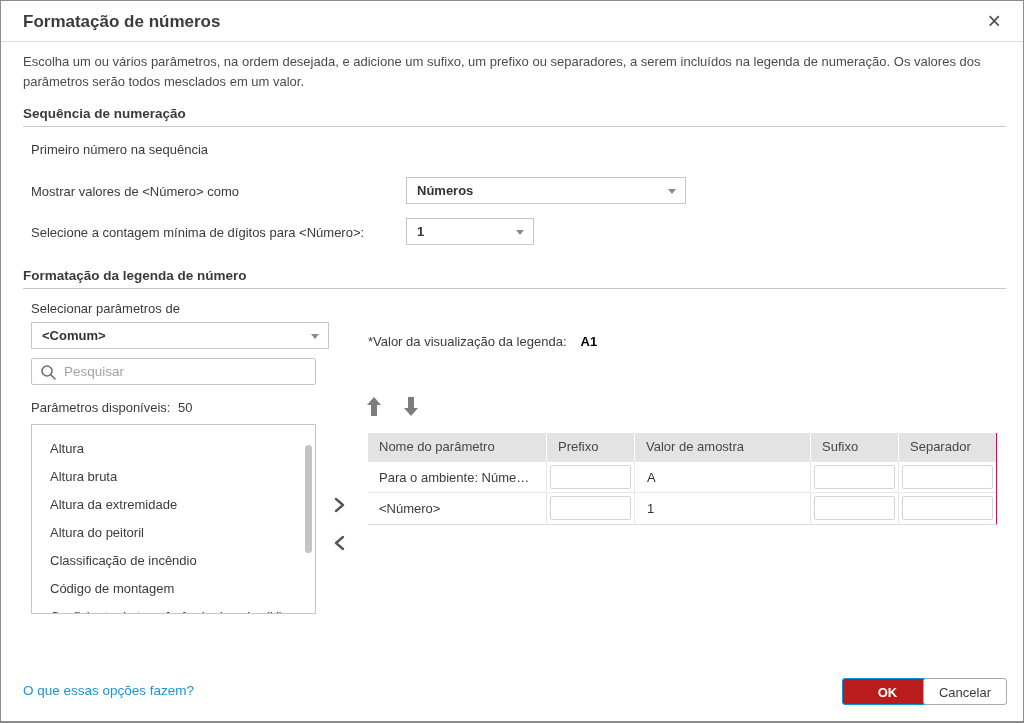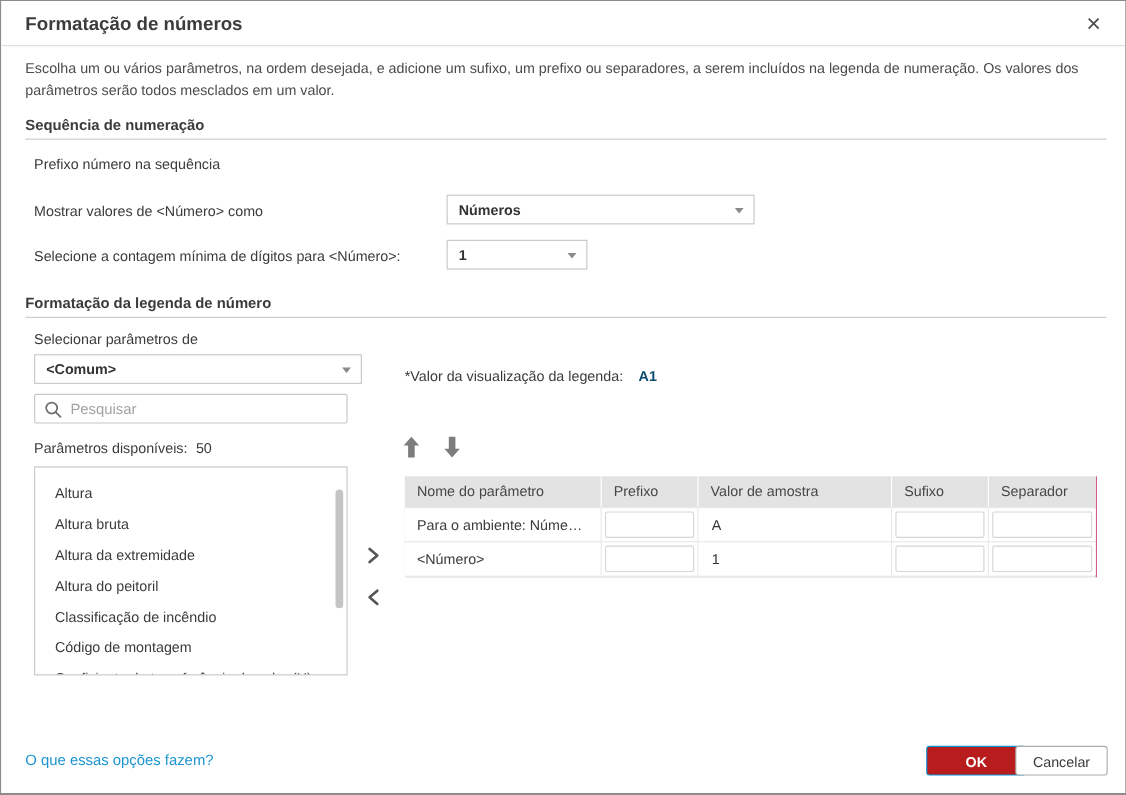--- a/index.html
+++ b/index.html
@@ -54,21 +54,21 @@
   .param-list {
     position:absolute; left:30px; top:423px; width:285px; height:190px;
     border:1px solid #c6c6c6; background:#fff; overflow:hidden; padding-top:10px;
   }
   .param-item { height:28px; line-height:28px; padding-left:18px; font-size:13px; color:#3b3b3b; white-space:nowrap; cursor:pointer; }
   .scroll-thumb { position:absolute; right:3px; top:20px; width:7px; height:108px; background:#c4c4c4; border-radius:4px; cursor:pointer; }
 
   .chev-btn { position:absolute; left:330px; cursor:pointer; padding:2px; }
 
   .preview-row { position:absolute; left:367px; top:333px; font-size:13px; color:#3b3b3b; }
-  .preview-value { font-weight:bold; color:#0c4a6e; margin-left:14px;margin-top:36px; }
+  .preview-value { font-weight:bold; color:#000000; margin-left:14px;margin-top:36px; }
 
   .arrow-btn { position:absolute; top:395px; cursor:pointer; }
 
   
   .ptable { position:absolute; left:367px; top:432px; width:629px; border-right:1px solid #be185d; border-bottom:1px solid #dcdcdc; }
   .ptable-header { display:grid; grid-template-columns:178px 87px 175px 87px 1fr; gap:1px; background:#fff; }
   .ptable-header > div {
     background:#e3e3e3; height:28px; font-size:13px; color:#474747;
     padding:6px 0 0 11px; white-space:nowrap; overflow:hidden;
   }
@@ -96,21 +96,21 @@
 <div class="dialog">
 
   <div class="dlg-title">Formatação de números</div>
   <div class="dlg-close">×</div>
   <div class="title-rule"></div>
 
   <div class="intro">Escolha um ou vários parâmetros, na ordem desejada, e adicione um sufixo, um prefixo ou separadores, a serem incluídos na legenda de numeração. Os valores dos parâmetros serão todos mesclados em um valor.</div>
 
   <div class="section-heading" style="top:105px;">Sequência de numeração</div>
 
-  <div class="field-label" style="top:141px;">Prefixo número na sequência</div>
+  <div class="field-label" style="top:141px;">Primeiro número na sequência</div>
 
   <div class="field-label" style="top:183px;">Mostrar valores de &lt;Número&gt; como</div>
   <div class="dropdown" style="left:405px; top:176px; width:280px;">
     <span>Números</span>
     <span class="dd-caret"></span>
   </div>
 
   <div class="field-label label-clip" style="top:224px;">Selecione a contagem mínima de dígitos para &lt;Número&gt;:</div>
   <div class="dropdown" style="left:405px; top:217px; width:128px;">
     <span>1</span>

